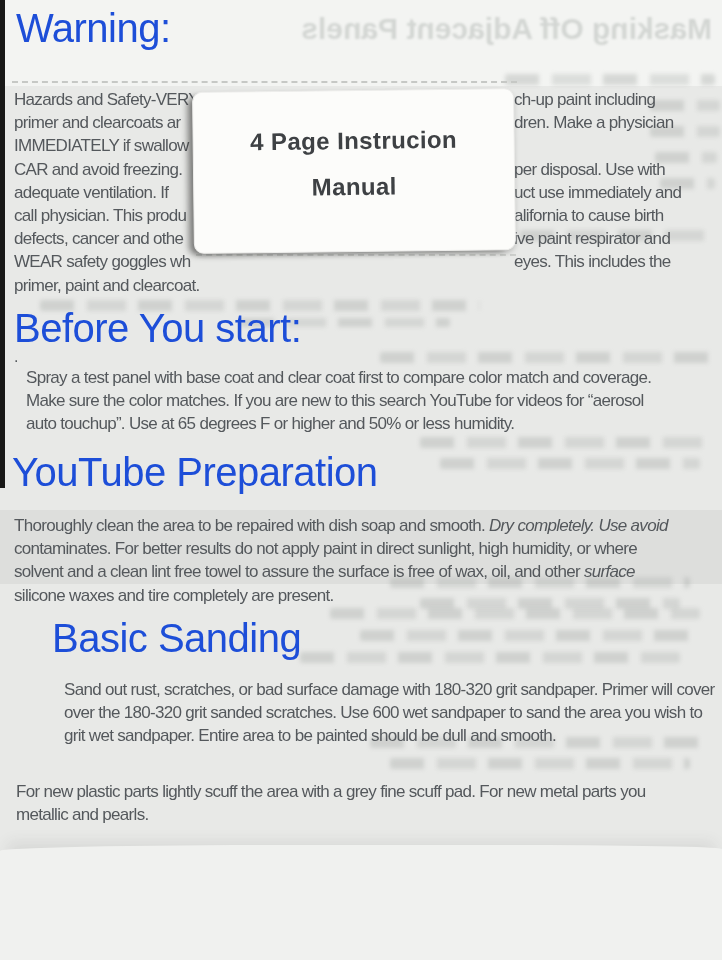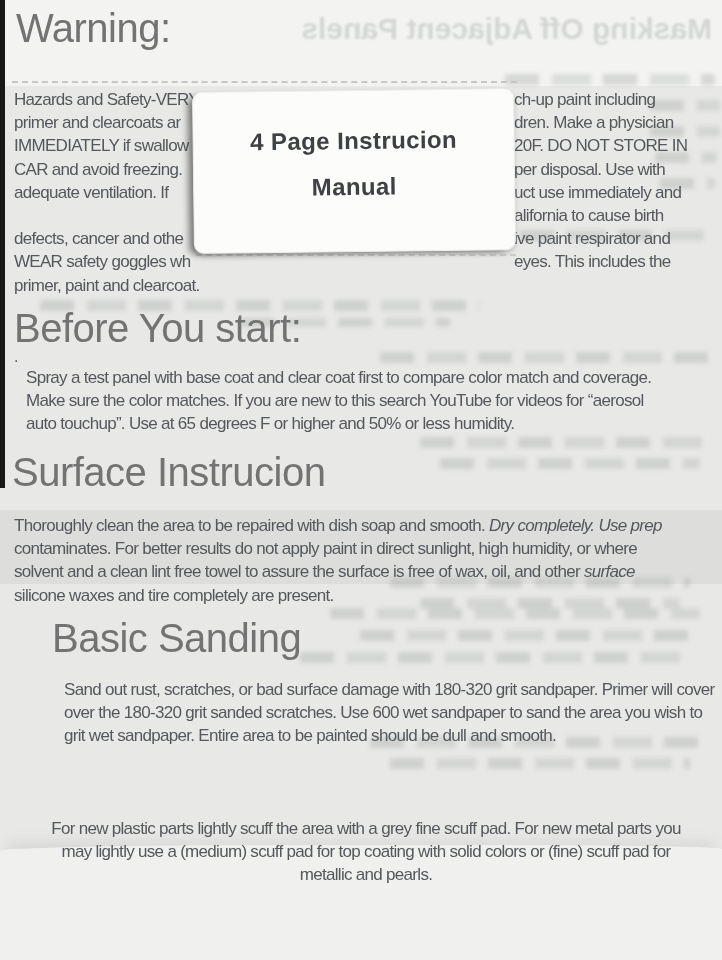--- a/index.html
+++ b/index.html
@@ -8,21 +8,21 @@
     background:#e8e9e7;
     font-family:"Liberation Sans","DejaVu Sans",sans-serif;
     color:#54585c;
   }
   .topband{position:absolute;left:0;top:0;width:722px;height:86px;background:#f3f4f2;}
   .bottomsheet{position:absolute;left:0;top:845px;width:722px;height:115px;background:#f0f1ef;
     box-shadow:0 -10px 14px -8px rgba(60,60,58,.10);border-radius:40% 30% 0 0 / 6px 4px 0 0;}
   .edgestrip{position:absolute;left:0;top:0;width:5px;height:488px;background:#181817;}
   .heading{
     position:absolute;font-size:40px;font-weight:400;letter-spacing:-.5px;
-    color:#737373;white-space:nowrap;
+    color:#1d4ed8;white-space:nowrap;
   }
   .bodypara{position:absolute;font-size:17px;letter-spacing:-.7px;line-height:23.2px;white-space:nowrap;}
   .wrow{position:relative;height:23.2px;}
   .wleft{position:absolute;left:0;top:0;}
   .wright{position:absolute;left:500px;top:0;}
   .it{font-style:italic;}
   .stray{position:absolute;font-size:16px;color:#54585c;}
   .perf{position:absolute;border-top:2px dashed #c6c8c5;height:0;}
   .shadeband{position:absolute;left:0;width:722px;background:rgba(197,199,196,.30);}
   .sticker{
@@ -84,31 +84,31 @@
     <div class="wrow">
         <span class="wleft">Hazards and Safety-VERY</span>
         <span class="wright">ch-up paint including</span>
       </div>
     <div class="wrow">
         <span class="wleft">primer and clearcoats ar</span>
         <span class="wright">dren. Make a physician</span>
       </div>
     <div class="wrow">
         <span class="wleft">IMMEDIATELY if swallow</span>
-        <span class="wright">20F. DO NOT STORE IN</span>
       </div>
     <div class="wrow">
         <span class="wleft">CAR and avoid freezing.</span>
         <span class="wright">per disposal. Use with</span>
       </div>
     <div class="wrow">
         <span class="wleft">adequate ventilation. If</span>
         <span class="wright">uct use immediately and</span>
       </div>
     <div class="wrow">
+        <span class="wleft">call physician. This produ</span>
         <span class="wright">alifornia to cause birth</span>
       </div>
     <div class="wrow">
         <span class="wleft">defects, cancer and othe</span>
         <span class="wright">ive paint respirator and</span>
       </div>
     <div class="wrow">
         <span class="wleft">WEAR safety goggles wh</span>
         <span class="wright">eyes. This includes the</span>
       </div>
@@ -124,33 +124,32 @@
   </div>
 
   <div class="heading" style="left:14px;top:306px;">Before You start:</div>
   <div class="stray" style="left:14px;top:348px;">.</div>
   <div class="bodypara" style="left:26px;top:366px;width:700px;">
     <div>Spray a test panel with base coat and clear coat first to compare color match and coverage.</div>
     <div>Make sure the color matches.  If you are new to this search YouTube for videos for “aerosol</div>
     <div>auto touchup”.  Use at 65 degrees F or higher and 50% or less humidity.</div>
   </div>
 
-  <div class="heading" style="left:12px;top:450px;">Surface Instrucion</div>
+  <div class="heading" style="left:12px;top:450px;">YouTube Preparation</div>
   <div class="bodypara" style="left:14px;top:514px;width:700px;">
-    <div><span>Thoroughly clean the area to be repaired with dish soap and smooth.  </span><span class="it">Dry completely. Use prep</span></div>
+    <div><span>Thoroughly clean the area to be repaired with dish soap and smooth.  </span><span class="it">Dry completely. Use avoid</span></div>
     <div><span>contaminates. For better results do not apply paint in direct sunlight, high humidity, or where</span></div>
     <div><span>solvent and a clean lint free towel to assure the surface is free of wax, oil, and other </span><span class="it">surface</span></div>
     <div><span>silicone waxes and tire completely are present.</span></div>
   </div>
 
   <div class="heading" style="left:20px;top:616px;margin-left:32px;">Basic Sanding</div>
   <div class="bodypara" style="left:16px;top:678px;width:700px;margin-left:48px;">
     <div>Sand out rust, scratches, or bad surface damage with 180-320 grit sandpaper. Primer will cover</div>
     <div>over the 180-320 grit sanded scratches. Use 600 wet sandpaper to sand the area you wish to</div>
     <div>grit wet sandpaper. Entire area to be painted should be dull and smooth.</div>
   </div>
-  <div class="bodypara" style="left:16px;top:817px;width:700px;text-align:center;">
+  <div class="bodypara" style="left:16px;top:780px;width:700px;">
     <div>For new plastic parts lightly scuff the area with a grey fine scuff pad. For new metal parts you</div>
-    <div>may lightly use a (medium) scuff pad for top coating with solid colors or (fine) scuff pad for</div>
     <div>metallic and pearls.</div>
   </div>
 
 </div>
 
 </body></html>

